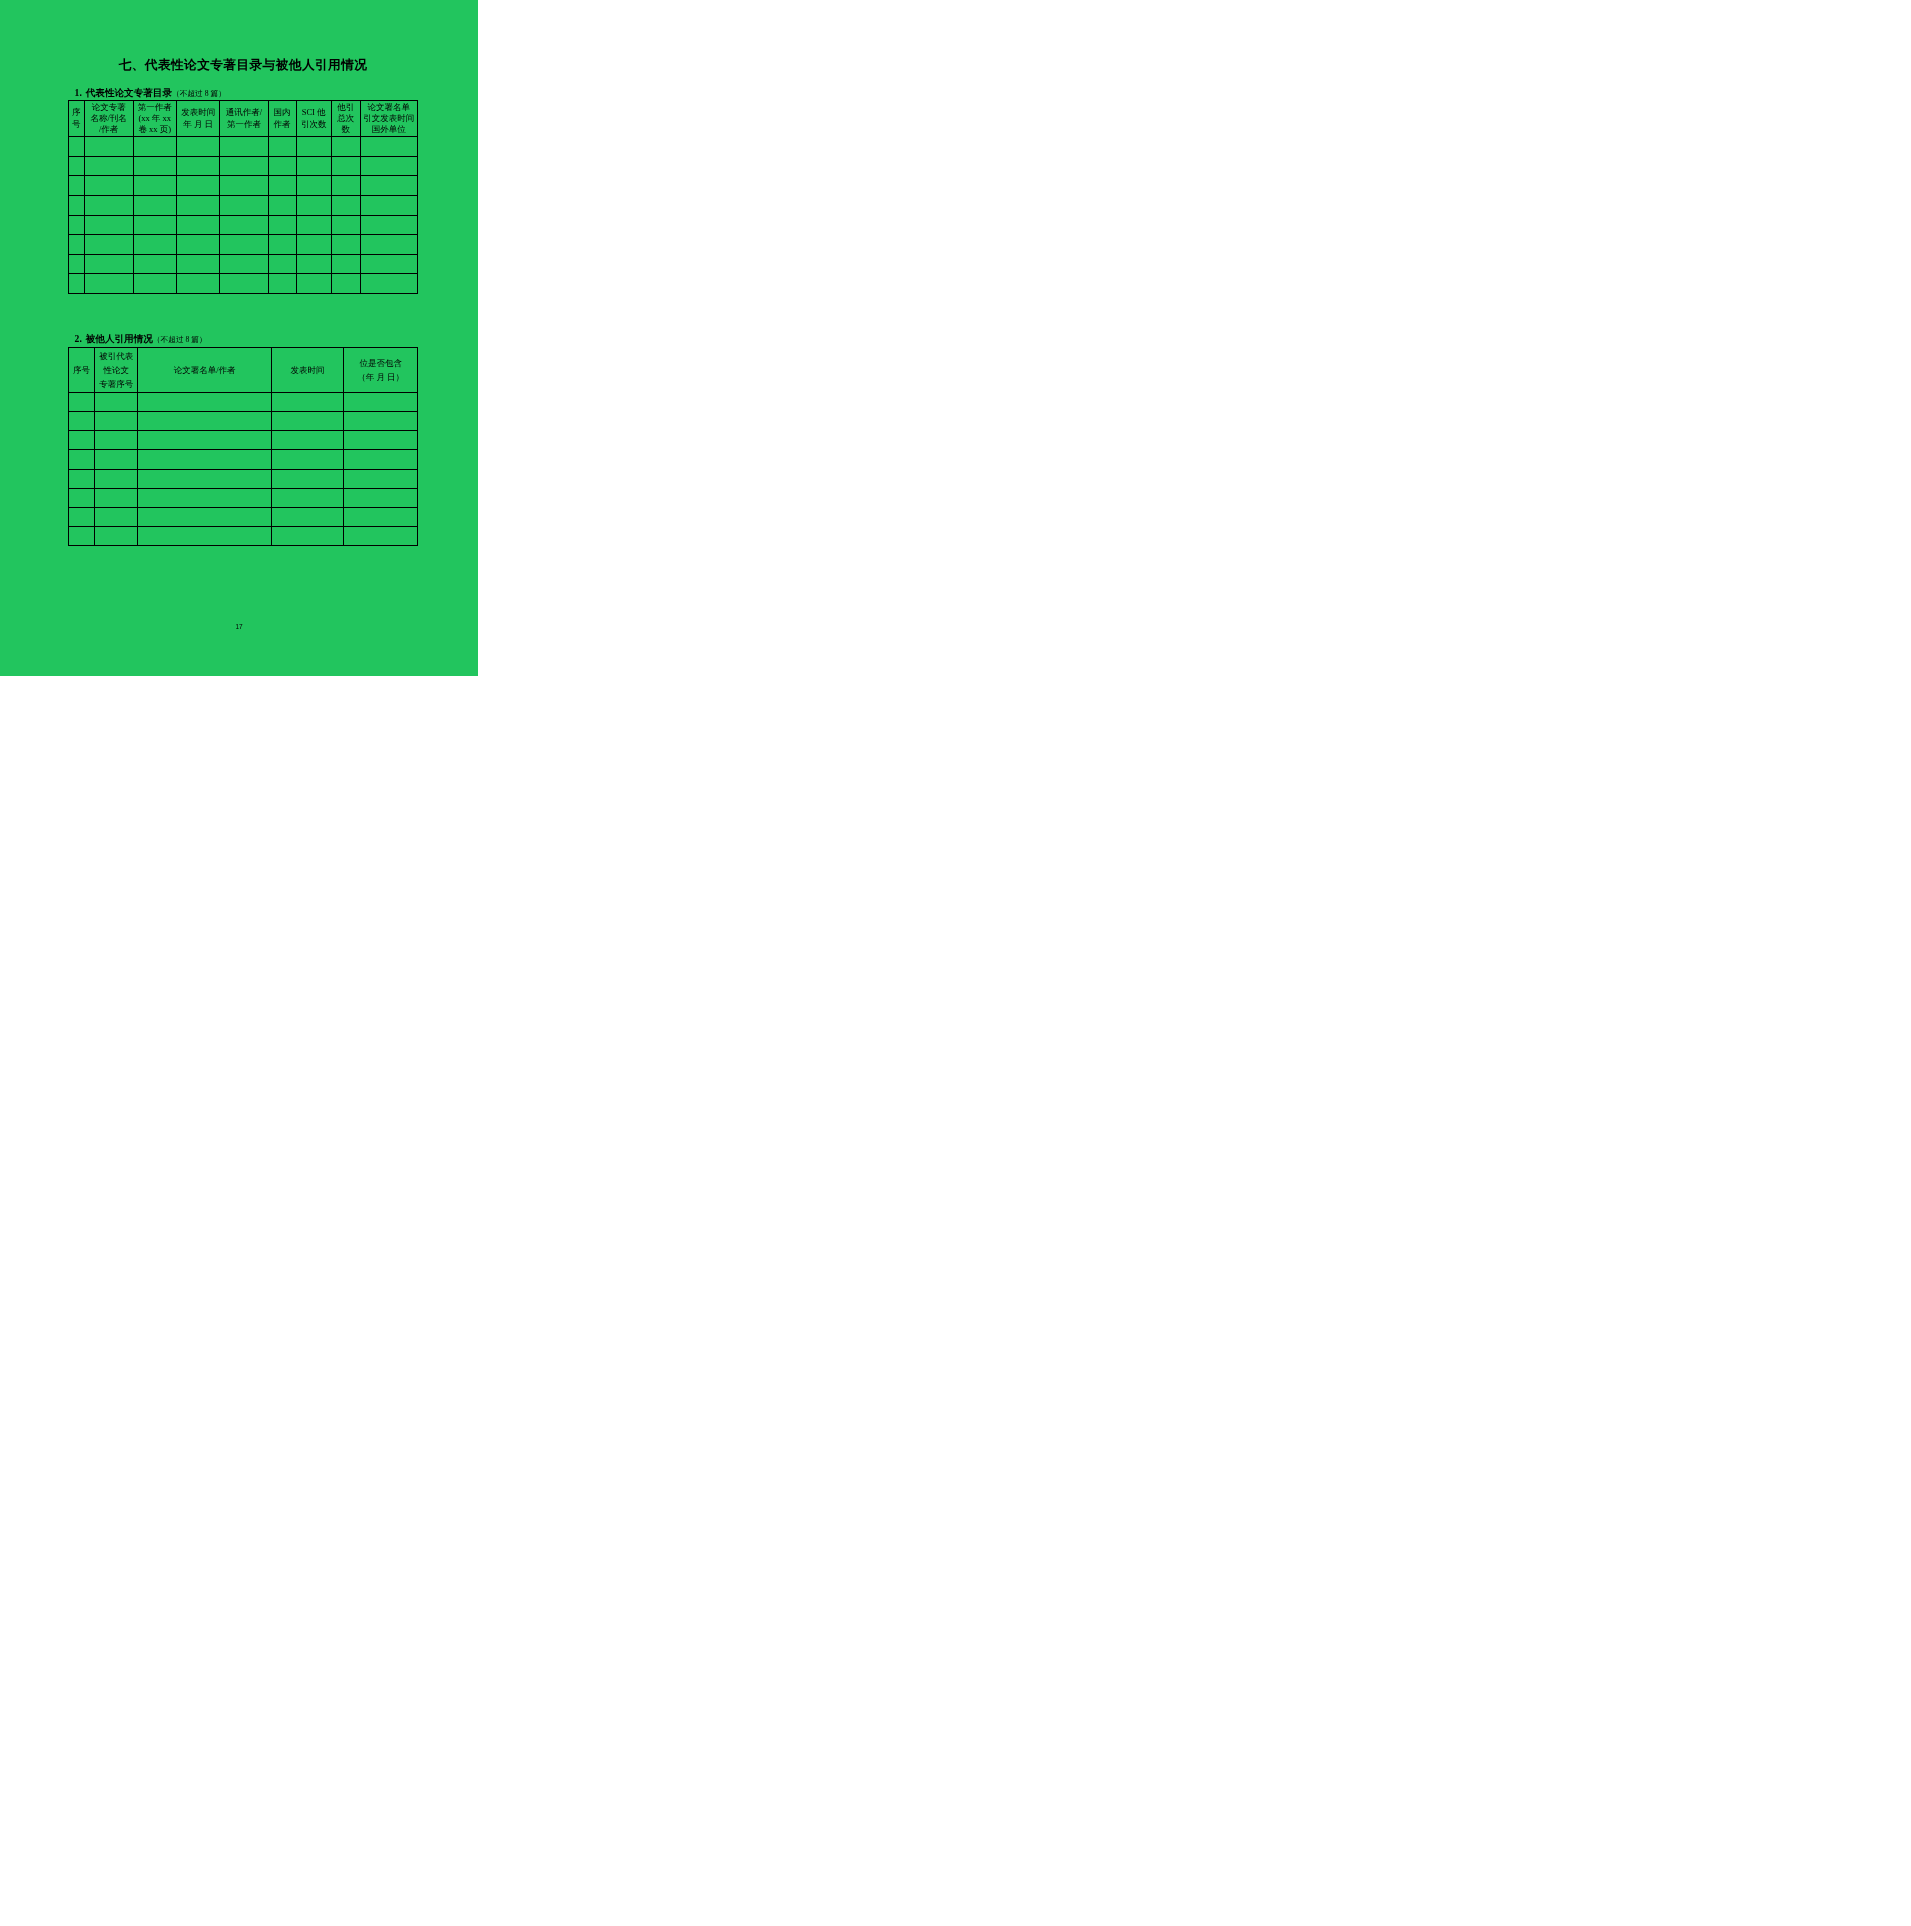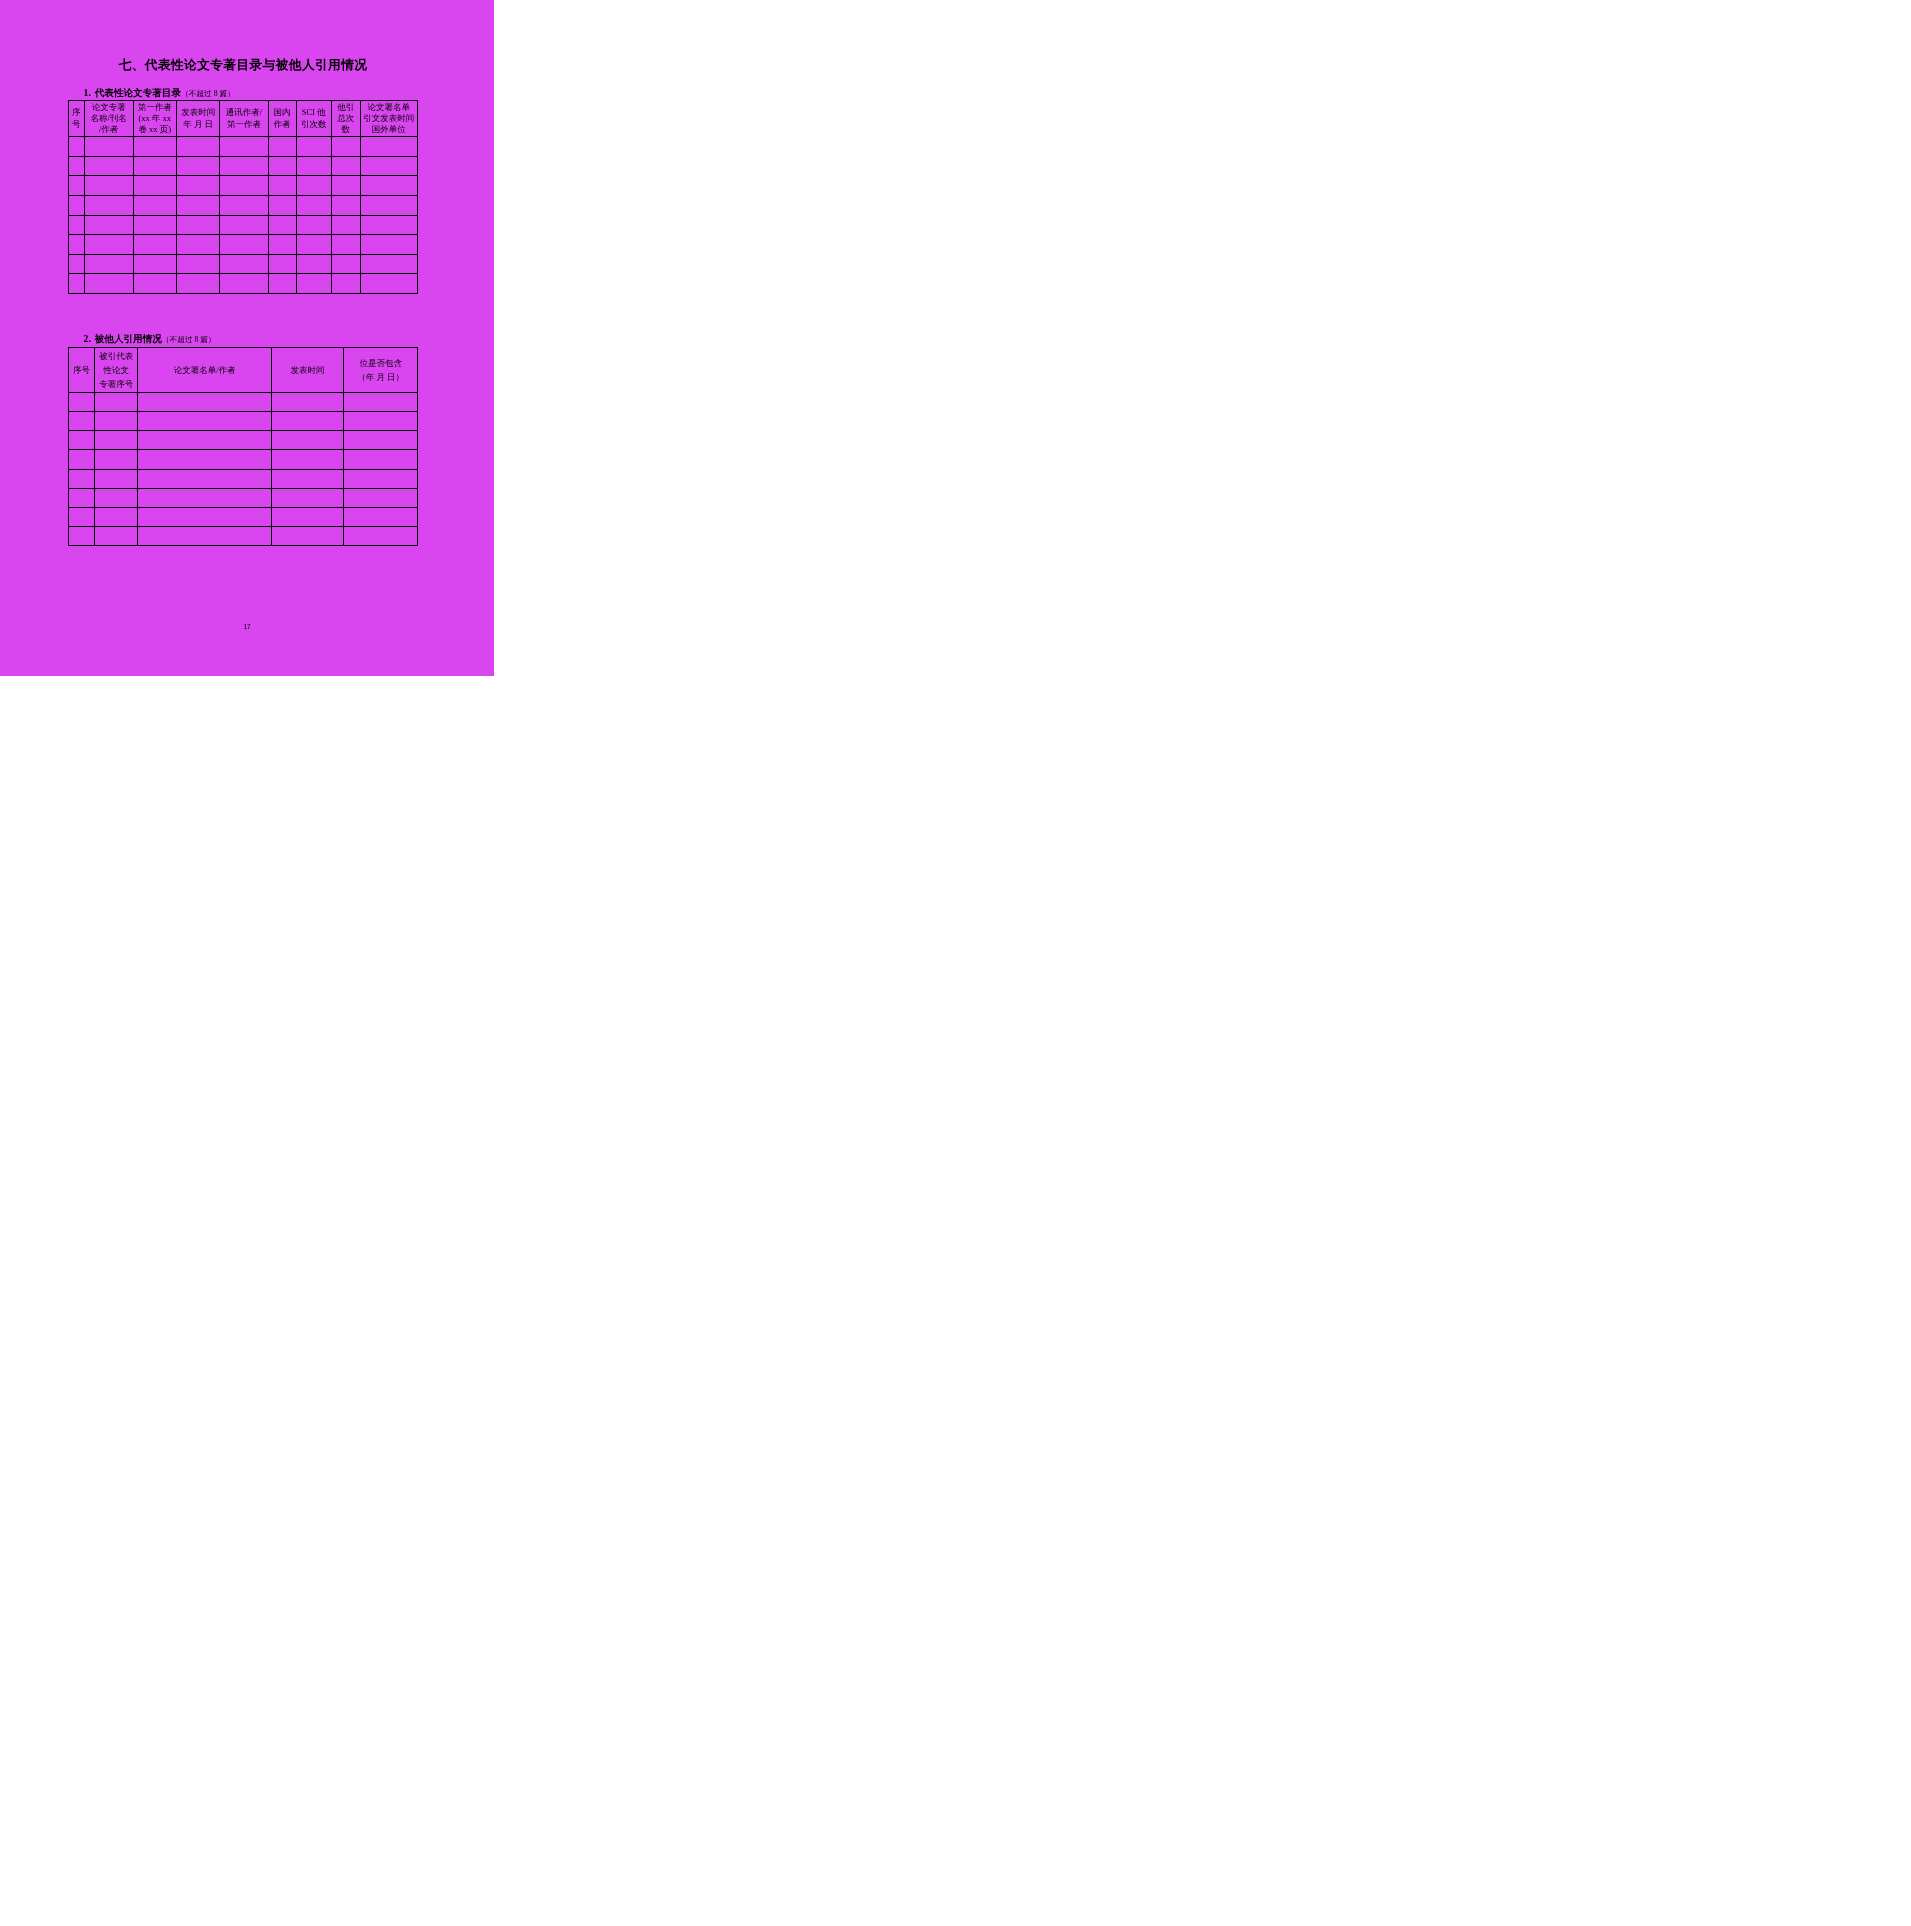--- a/index.html
+++ b/index.html
@@ -4,43 +4,42 @@
 <style>
   html, body {
     margin: 0;
     padding: 0;
     background: #ffffff;
   }
   .page {
     position: relative;
     width: 478px;
     height: 676px;
-    background: #d946ef;
+    background: #22c55e;
     color: #000000;
     font-family: "Liberation Serif", "DejaVu Serif", serif;
     overflow: hidden;
-    padding-left: 16px;
   }
   .content {
     position: absolute;
     left: 68px;
     top: 0;
     width: 350px;
   }
   .doc-title {
     margin: 58px 0 0 0;
     text-align: center;
     font-family: "Liberation Sans", "DejaVu Sans", sans-serif;
     font-weight: 700;
     font-size: 12.7px;
     line-height: 1.2;
     letter-spacing: 0.4px;
   }
   .section-heading {
-    margin: 14px 0 0 11px;
+    margin: 14px 0 0 2px;
     padding-left: 4.6px;
     font-size: 9.6px;
     line-height: 1.25;
     white-space: nowrap;
   }
   .section-heading.second {
     margin-top: 39px;
   }
   .section-number {
     font-family: "Liberation Serif", "DejaVu Serif", serif;

